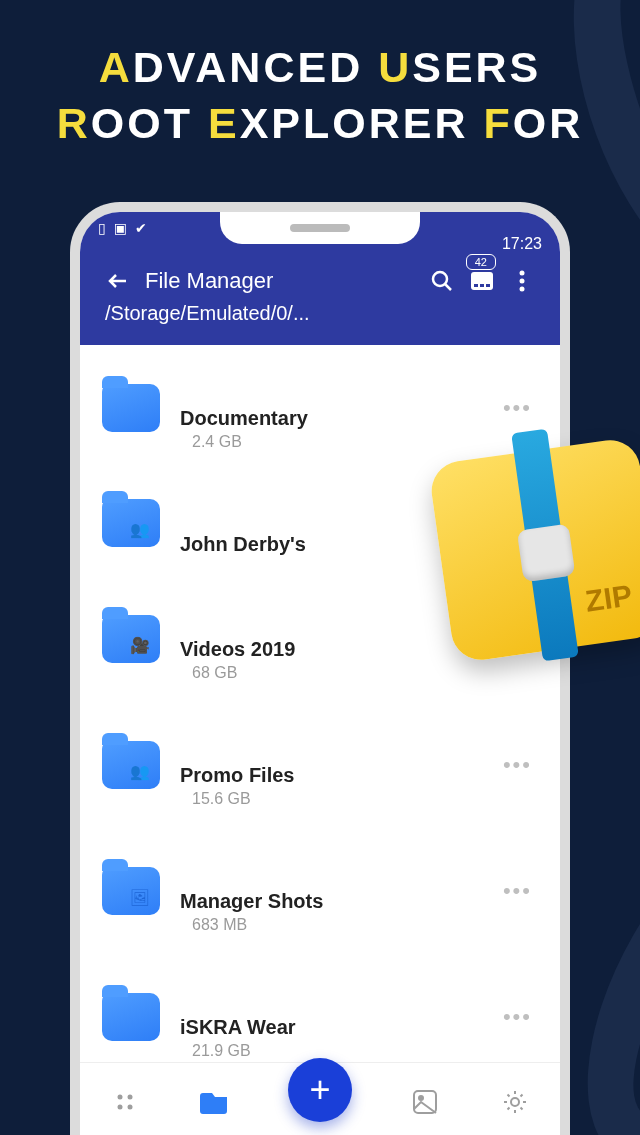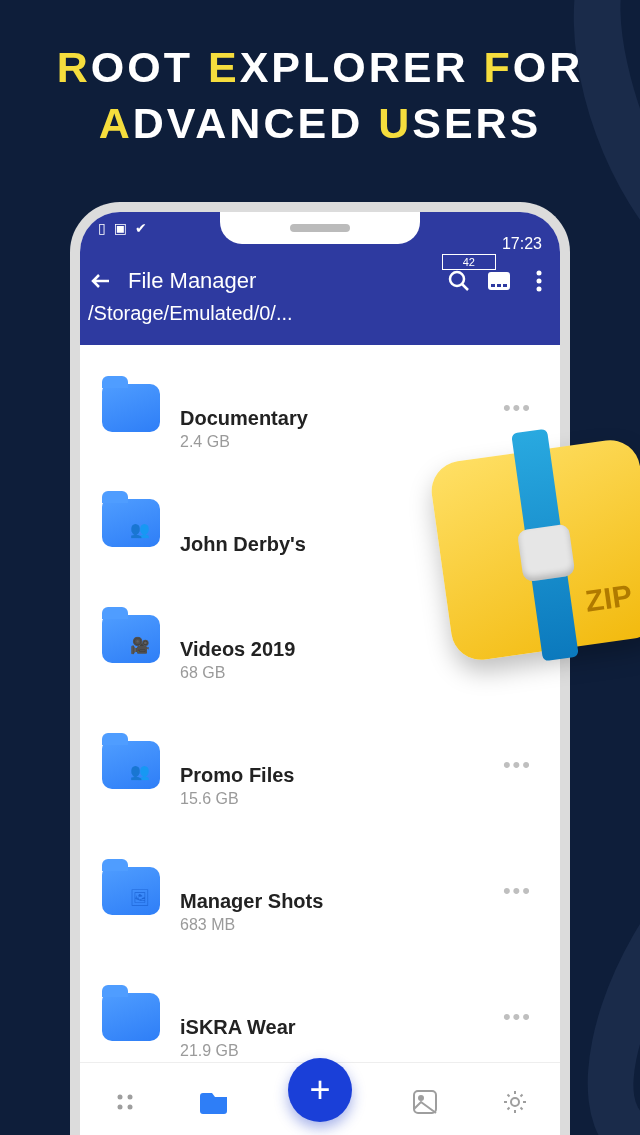--- a/index.html
+++ b/index.html
@@ -70,30 +70,30 @@
   font-size: 14px;
 }
 .status-right {
   position: absolute;
   right: 18px; top: 6px;
   display: flex; gap: 6px; align-items: center;
   color: #fff; font-size: 16px;
 }
 .battery-box {
   border: 1.5px solid #fff;
-  border-radius: 0;
-  padding: 0 20px;
+  border-radius: 6px;
+  padding: 0 8px;
   font-size: 11px;
   line-height: 14px;
   margin-top: 36px;
 }
 .app-header {
   background: #2e3aa0;
   color: #fff;
-  padding: 16px 8px 20px;
+  padding: 16px 25px 20px;
 }
 .header-row {
   display: flex; align-items: center; gap: 14px;
 }
 .header-title { font-size: 22px; flex: 1; }
 .header-icon { width: 26px; height: 26px; display:flex; align-items:center; justify-content:center; }
 .path { font-size: 20px; margin-top: 8px; }
 .file-list { background: #fff; }
 .file-row {
   display: flex; align-items: center;
@@ -114,21 +114,21 @@
   background:#4f9dff;
   border-radius:6px 6px 0 0;
 }
 .folder-glyph {
   position:absolute;
   right:10px; bottom:8px;
   font-size:16px; color:#1e66d6;
 }
 .file-info { flex:1; }
 .file-name { font-size: 20px; font-weight:600; color:#222;margin-top:42px; }
-.file-size { font-size: 16px; color:#9a9a9a; margin-top:3px; }
+.file-size { font-size: 16px; color:#9a9a9a; margin-top:3px;margin-left:12px; }
 .dots { color:#bfbfbf; font-size:22px; letter-spacing:2px; }
 .bottom-nav {
   position:absolute;
   bottom:0; left:0; right:0;
   height:80px;
   background:#fff;
   display:flex;
   align-items:center;
   justify-content:space-around;
   border-top:1px solid #eee;
@@ -186,24 +186,24 @@
 }
 </style>
 </head>
 <body>
 
 <div class="bg-swoosh swoosh1"></div>
 <div class="bg-swoosh swoosh2"></div>
 
 <div class="headline">
   <div>
+    <span class="hi">A</span><span>DVANCED </span><span class="hi">U</span><span>SERS</span>
+  </div>
+  <div>
     <span class="hi">R</span><span>OOT </span><span class="hi">E</span><span>XPLORER </span><span class="hi">F</span><span>OR</span>
-  </div>
-  <div>
-    <span class="hi">A</span><span>DVANCED </span><span class="hi">U</span><span>SERS</span>
   </div>
 </div>
 
 <div class="phone">
   <div class="notch-bar">
     <div class="status-icons">
       <span>▯</span>
       <span>▣</span>
       <span>✔</span>
     </div>

